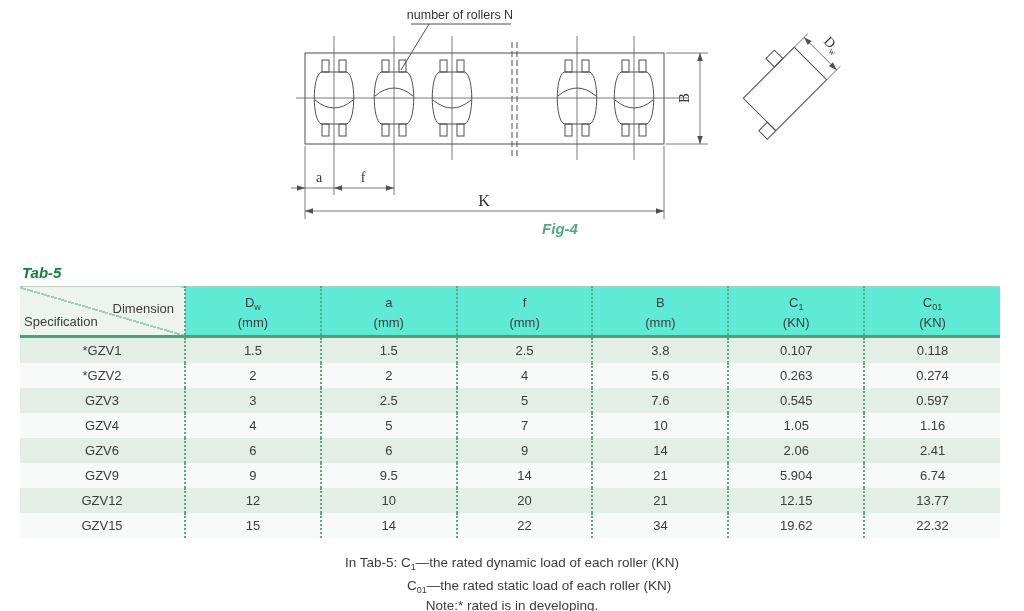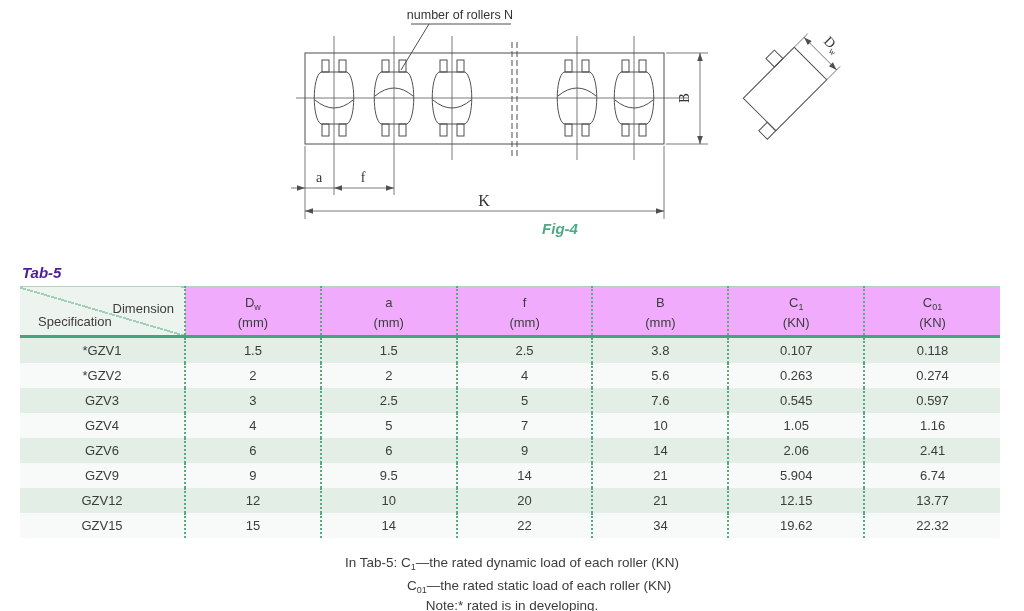--- a/index.html
+++ b/index.html
@@ -1,34 +1,34 @@
 <!DOCTYPE html>
 <html><head>
 <meta charset="utf-8">
 <style>
   html,body{margin:0;padding:0;background:#ffffff;width:1024px;height:611px;overflow:hidden;
     font-family:"Liberation Sans", sans-serif;color:#3c3c3c;}
   .figure-area{position:relative;width:1024px;height:250px;margin-left:44px;}
-  .tab-label{margin:14px 0 5px 22px;font-size:15px;font-weight:bold;font-style:italic;color:#4c1d95;}
+  .tab-label{margin:14px 0 5px 22px;font-size:15px;font-weight:bold;font-style:italic;color:#15803d;}
   table.spec{border-collapse:collapse;table-layout:fixed;width:980px;margin-left:20px;
     border-top:1px solid #b6cfc0;font-size:13px;}
   table.spec col.c-spec{width:165px;}
   table.spec th, table.spec td{padding:0;text-align:center;vertical-align:middle;}
-  thead th{background:#f0abfc;height:48px;font-weight:normal;border-bottom:3px solid #44a57c;}
+  thead th{background:#5eead4;height:48px;font-weight:normal;border-bottom:3px solid #44a57c;}
   thead th.colhead .sym{line-height:20px;padding-top:3px;}
   thead th.colhead .unit{line-height:19px;}
   .sep{border-left:2px dotted #57aa82;}
   tbody td{height:25px;margin-left:16px;}
   tbody tr:nth-child(odd){background:#e2eee6;}
   tbody tr:nth-child(even){background:#f7faf8;}
   sub{font-size:9px;vertical-align:-3px;line-height:0;}
   th.corner{position:relative;background:#edf3ee;
     background-image:linear-gradient(to bottom left, transparent 49.6%, #57aa82 49.6%, #57aa82 50.5%, transparent 50.5%);}
   th.corner .dim{position:absolute;top:14px;right:10px;}
-  th.corner .spc{position:absolute;bottom:6px;left:18px;}
+  th.corner .spc{position:absolute;bottom:6px;left:4px;}
   .notes{display:flex;justify-content:space-between;align-items:center;
     margin:13px 24px 0 24px;font-size:13.5px;flex-direction:column;}
   .notes .left div{line-height:23px;}
   .notes .indent{margin-left:62px;}
   .notes .right-note{padding-top:1px;}
   svg text{font-family:"Liberation Sans", sans-serif;fill:#333;}
   svg text.serif{font-family:"Liberation Serif", serif;}
   svg text.caption{font-family:"Liberation Sans", sans-serif;font-weight:bold;font-style:italic;fill:#4fa986;}
 </style>
 </head>

